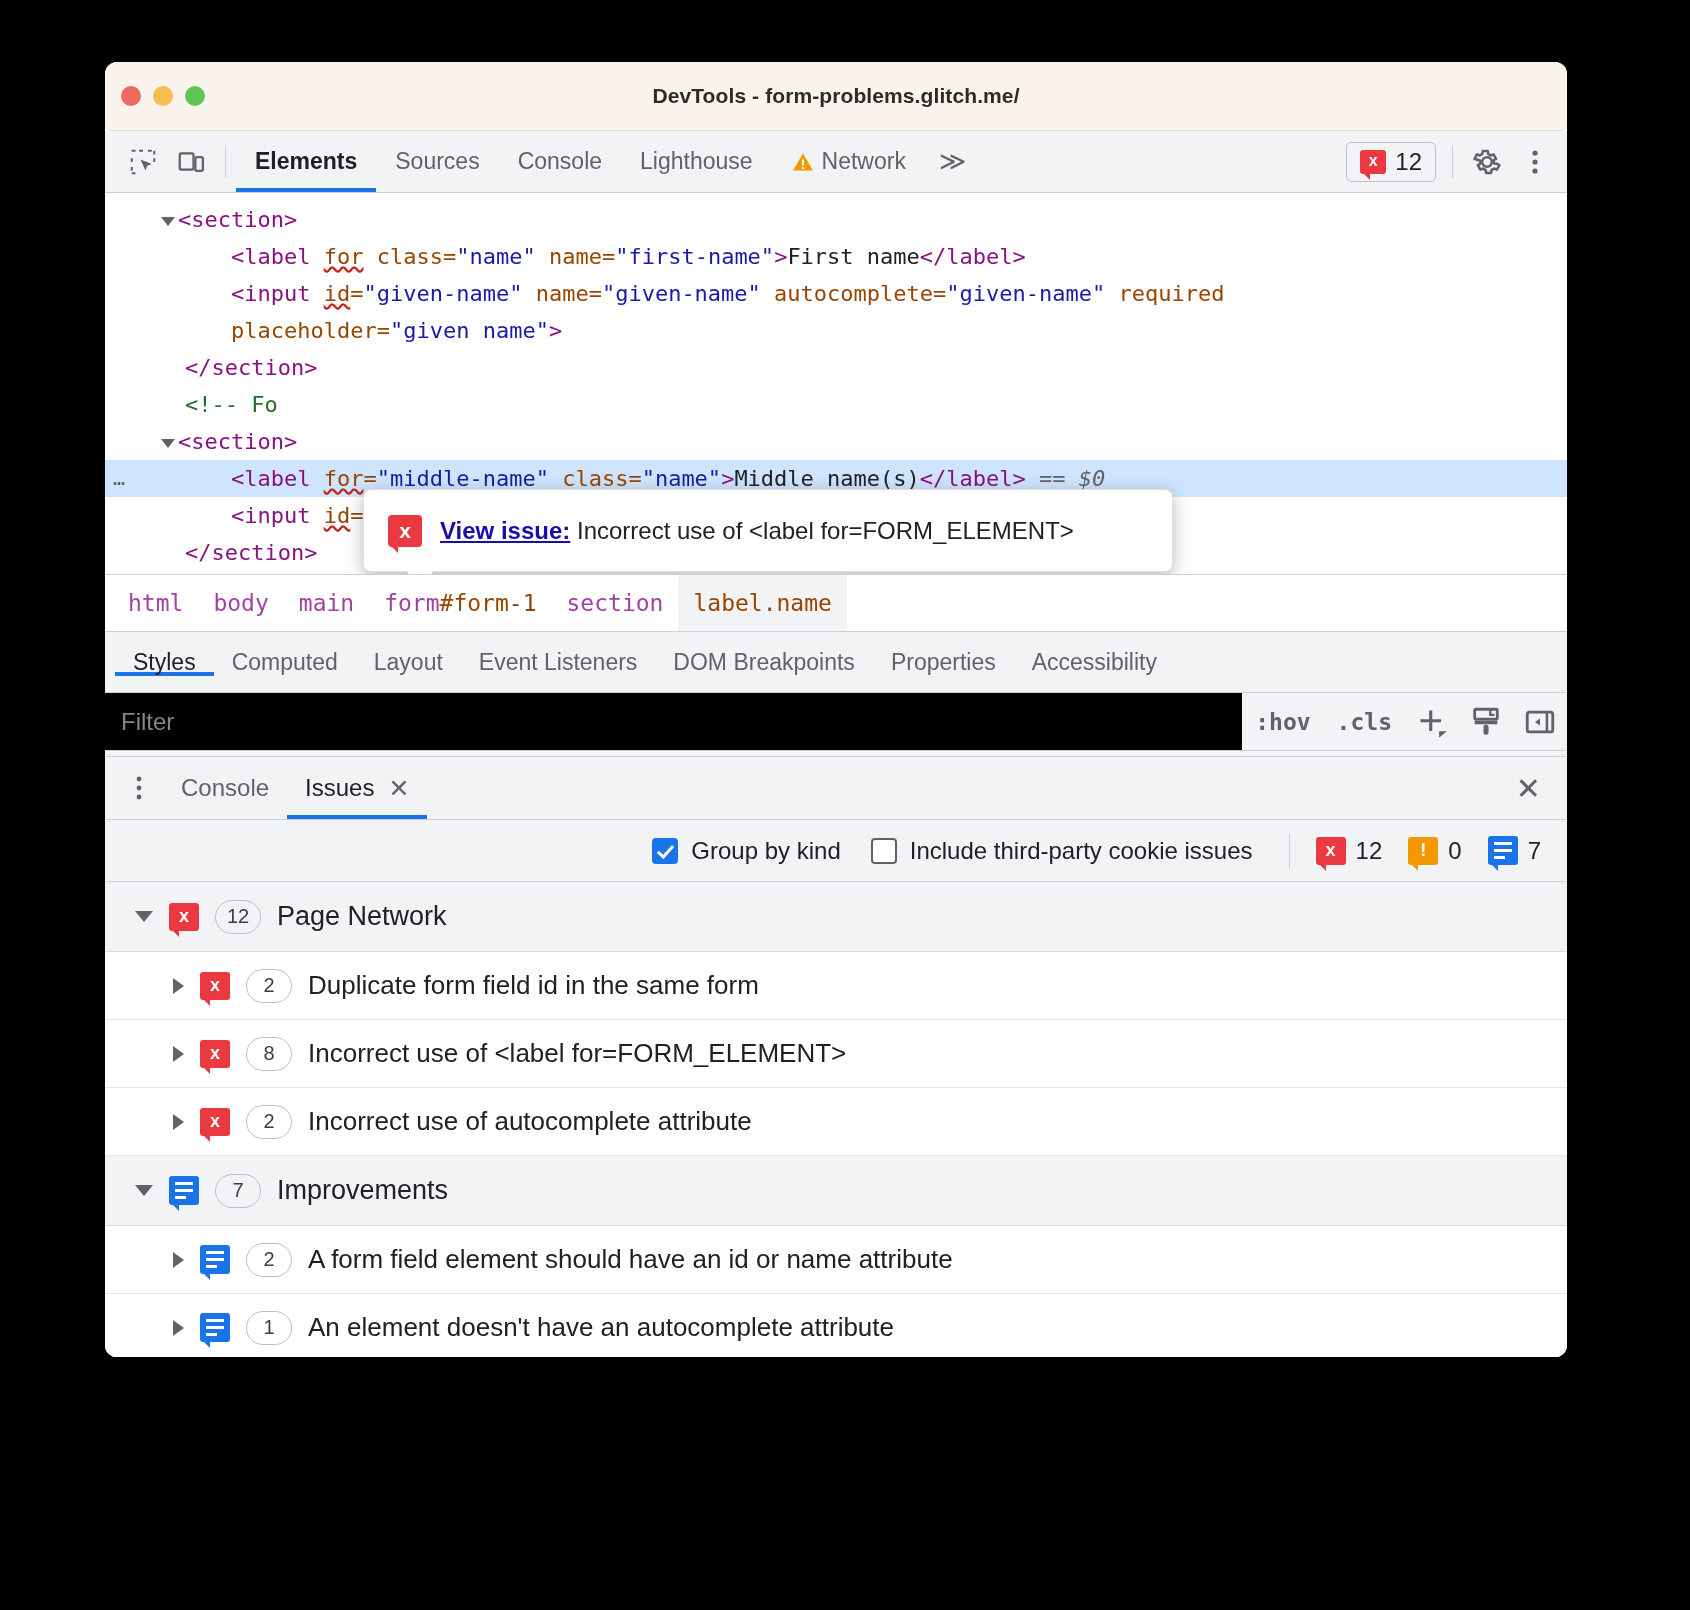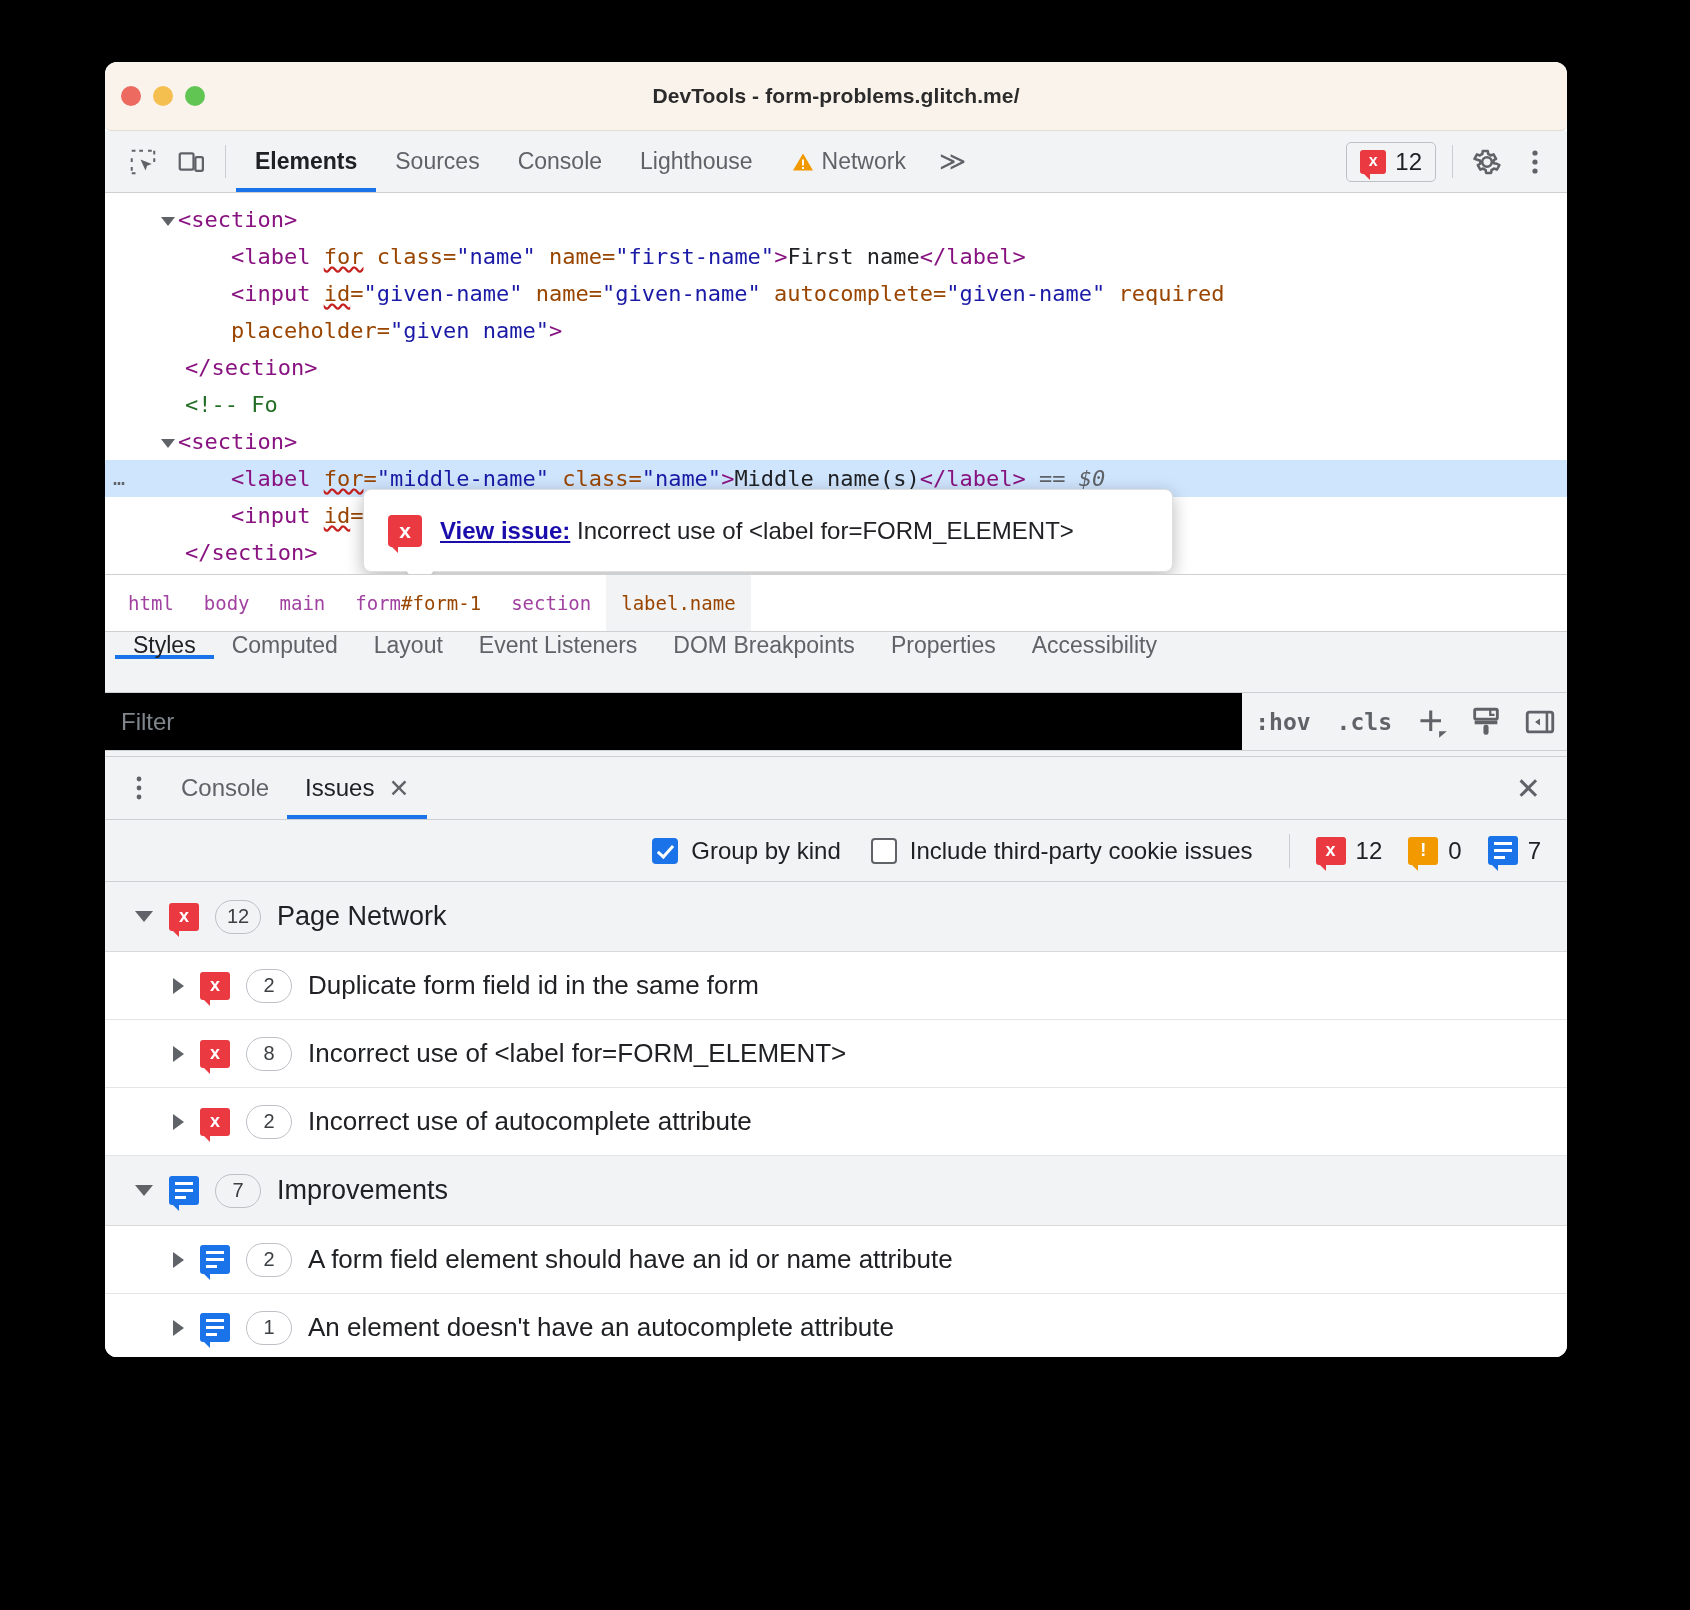--- a/index.html
+++ b/index.html
@@ -237,42 +237,42 @@
   }
 
   
   .crumbs {
     height: 56px;
     background: #ffffff;
     border-bottom: 1px solid #cdd0d3;
     display: flex;
     align-items: stretch;
     font-family: "DejaVu Sans Mono", "Liberation Mono", monospace;
-    font-size: 19px;
+    font-size: 23px;
     padding-left: 8px;
   }
   .crumb {
     display: flex;
     align-items: center;
     padding: 0 15px;
     color: #a142a1;
     cursor: pointer;
     white-space: nowrap;
   }
   .crumb.selected { background: #f1f3f4; }
   .crumb .cname { color: #a142a1; }
   .crumb .cid   { color: #994500; }
 
   
   .sidetabs {
     height: 60px;
     background: #f1f3f4;
     border-bottom: 1px solid #cdd0d3;
     display: flex;
-    align-items: flex-start;
+    align-items: center;
     padding-left: 10px;
   }
   .stab {
     display: flex;
     align-items: center;
     padding: 0 18px;
     font-size: 23px;
     color: #5f6368;
     cursor: pointer;
     white-space: nowrap;

